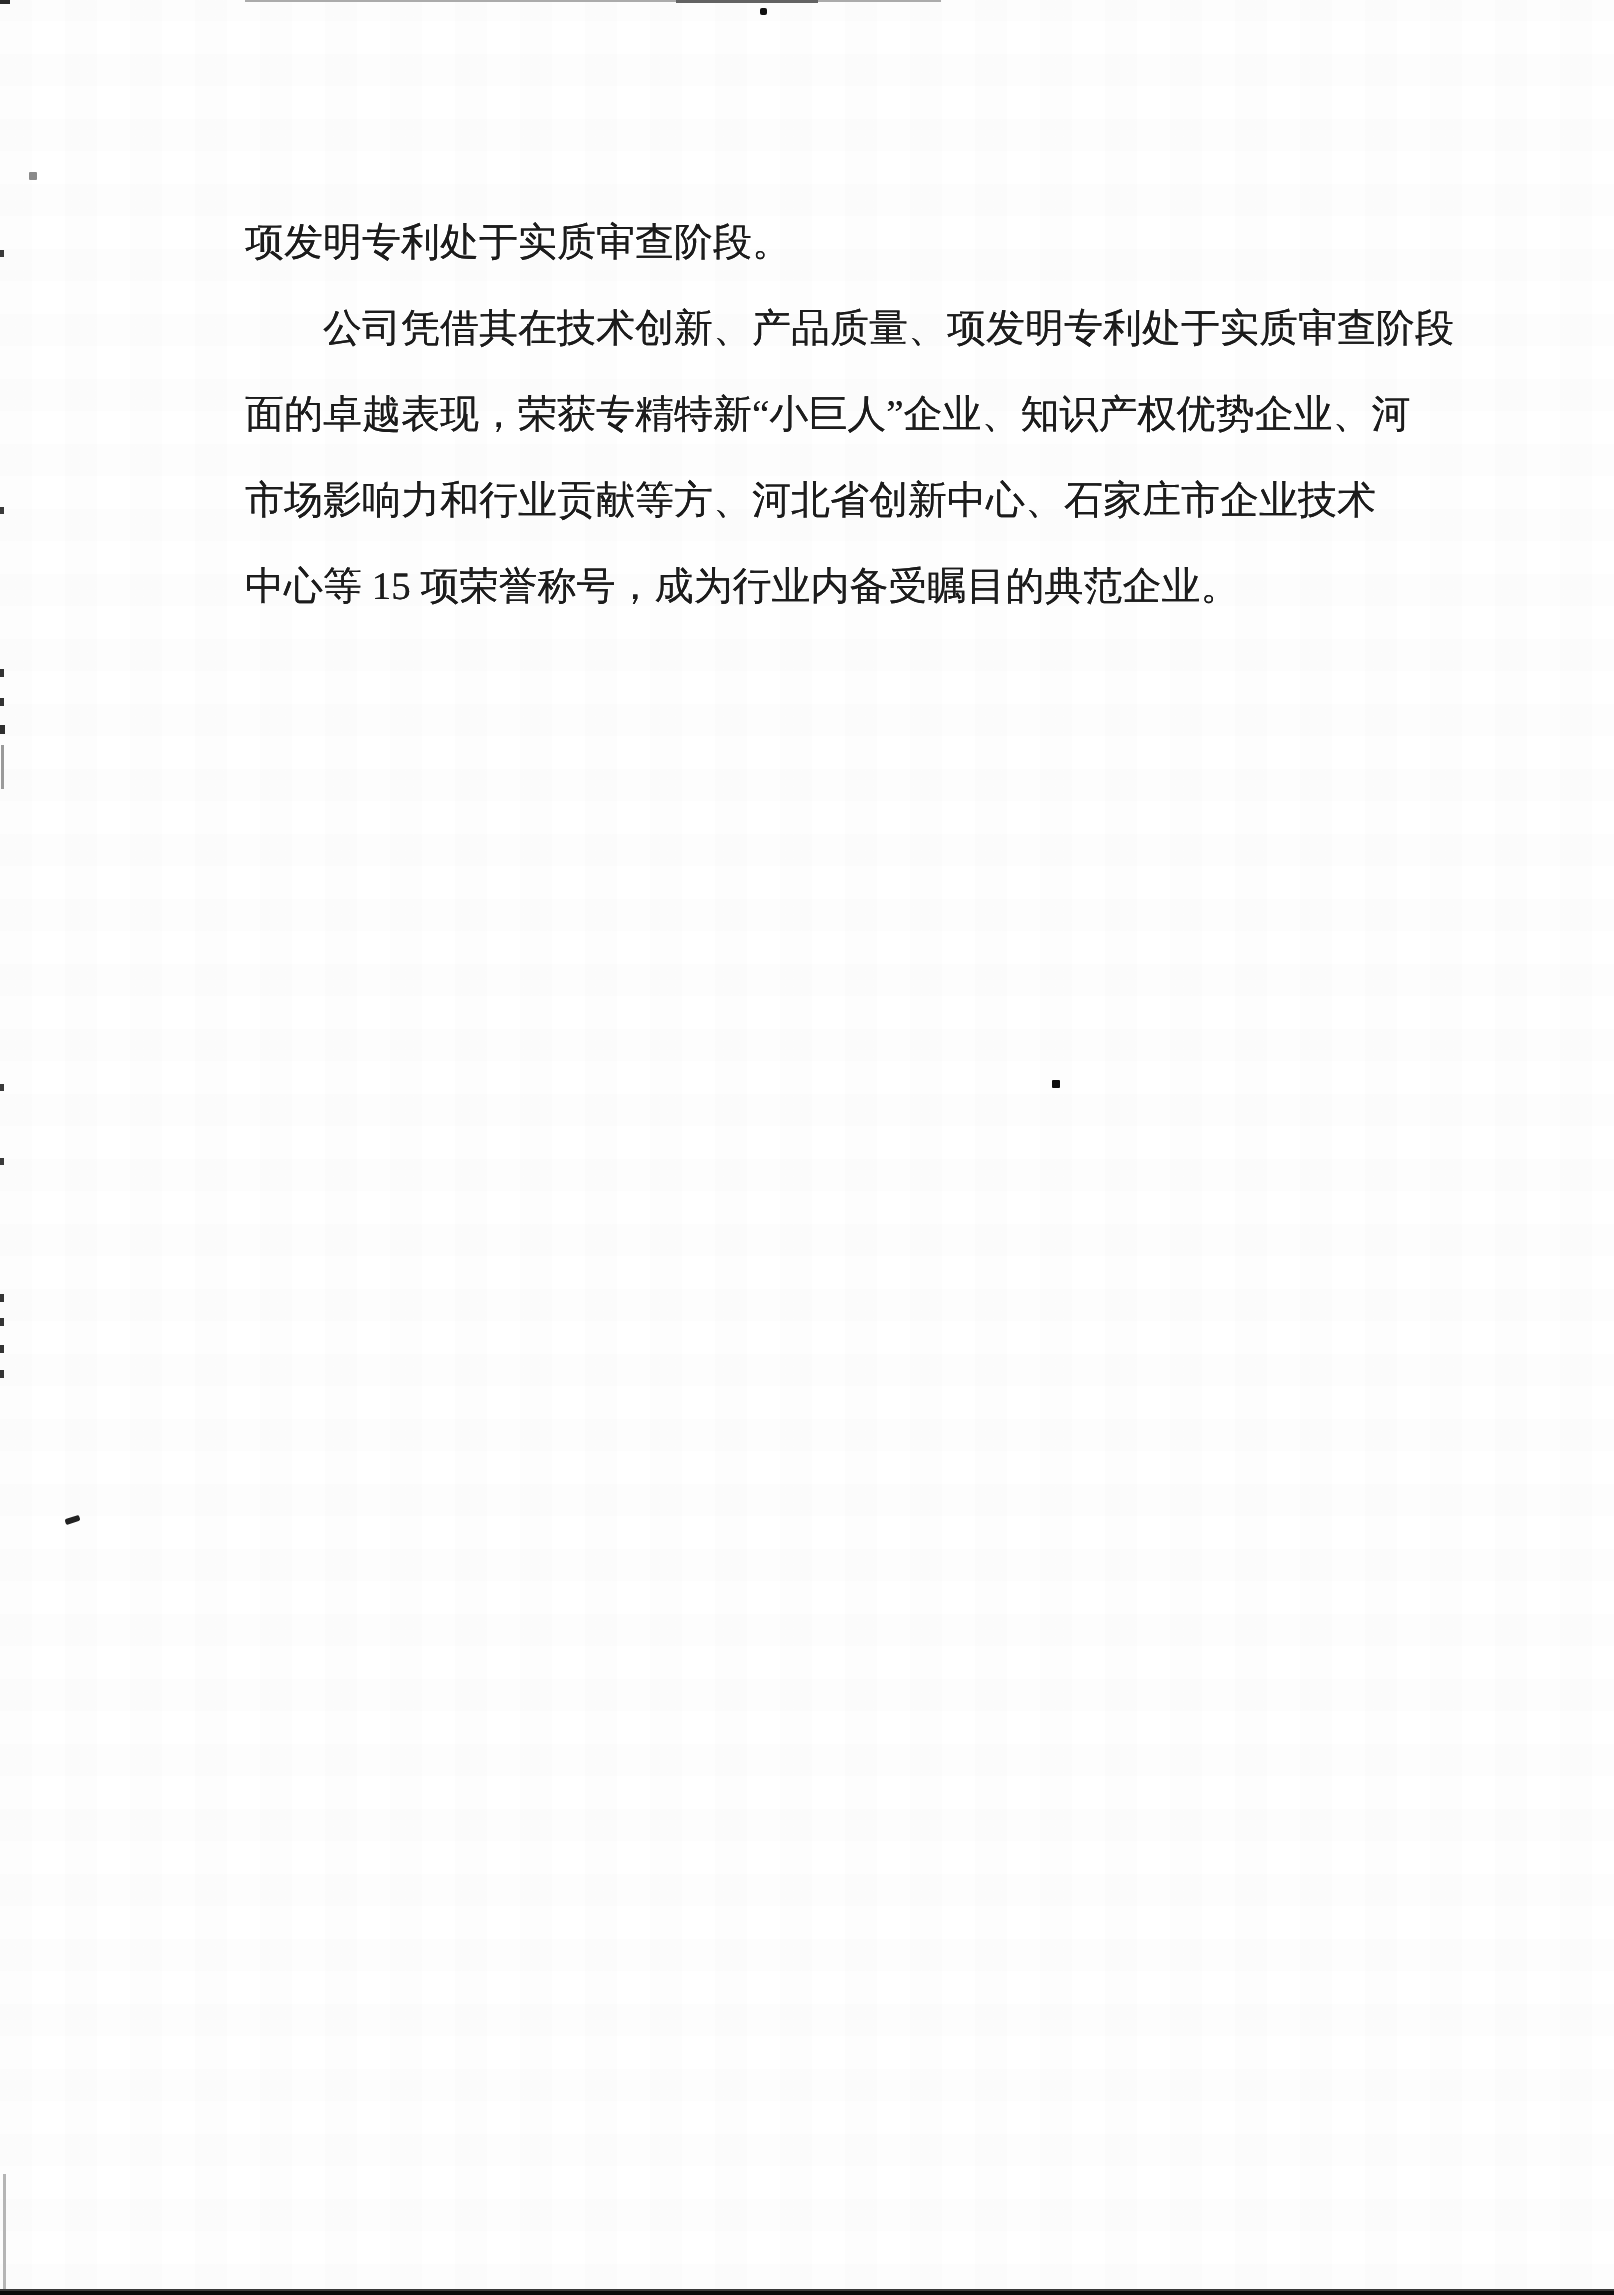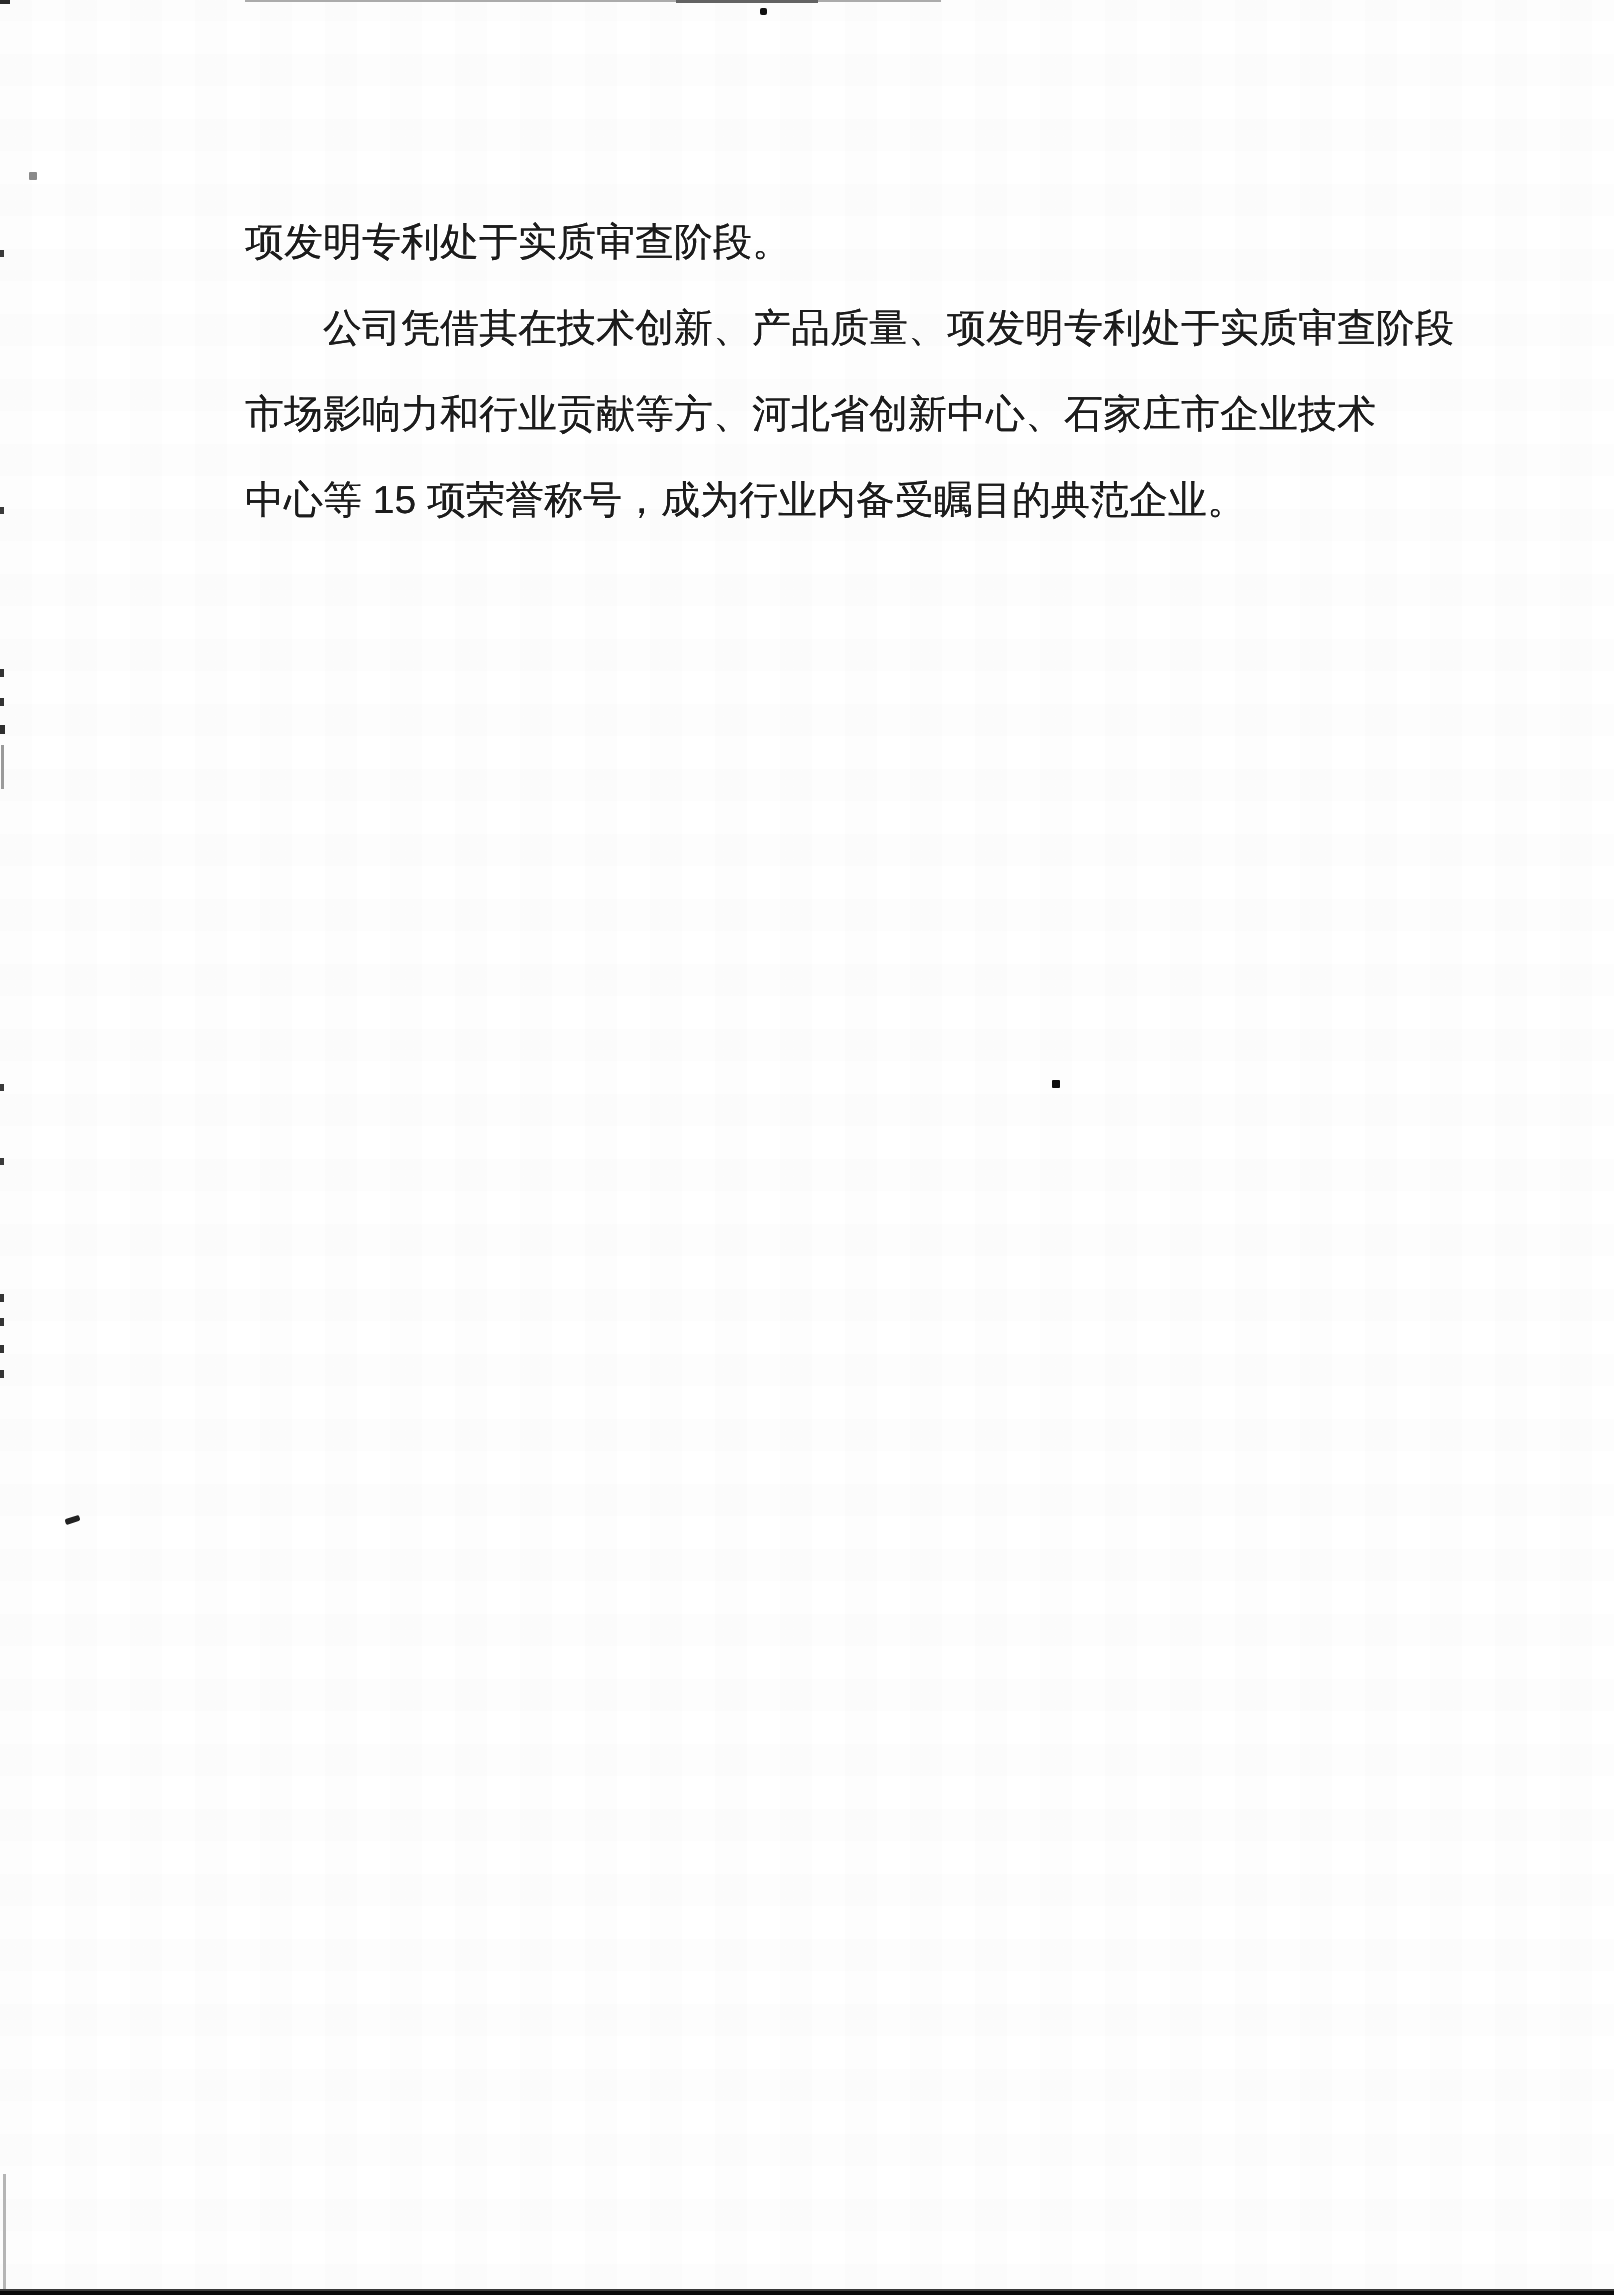--- a/index.html
+++ b/index.html
@@ -11,21 +11,21 @@
     position: relative;
     width: 1614px;
     height: 2296px;
     margin: 0 auto;
     background-color: #ffffff;
     
     background-image:
       repeating-linear-gradient(90deg, rgba(0,0,0,0.009) 0 32px, rgba(0,0,0,0) 32px 65px),
       repeating-linear-gradient(0deg, rgba(0,0,0,0.009) 0 32px, rgba(0,0,0,0) 32px 65px);
     overflow: hidden;
-    font-family: Liberation Sans, sans-serif;
+    font-family: Liberation Serif, serif;
   }
   .text-block {
     position: absolute;
     left: 245px;
     top: 200px;
     width: 1186px;
   }
   .text-line {
     font-size: 39px;
     line-height: 86px;
@@ -71,20 +71,21 @@
 <body>
 
 <div class="page">
 
   <div class="top-scan-line"></div>
   <div class="top-scan-line-dark"></div>
 
   <div class="text-block">
       <div class="text-line">项发明专利处于实质审查阶段。</div>
       <div class="text-line indented">公司凭借其在技术创新、产品质量、项发明专利处于实质审查阶段</div>
+      <div class="text-line">面的卓越表现，荣获专精特新“小巨人”企业、知识产权优势企业、河</div>
       <div class="text-line">市场影响力和行业贡献等方、河北省创新中心、石家庄市企业技术</div>
       <div class="text-line">中心等 15 项荣誉称号，成为行业内备受瞩目的典范企业。</div>
     </div>
 
   <div>
       <div class="artifact" style="left: 0px; top: 0px; width: 9.8px; height: 3.9px; background: rgb(42, 42, 42); border-radius: 0px;"></div>
       <div class="artifact" style="left: 760px; top: 7.8px; width: 6.9px; height: 6.9px; background: rgb(16, 16, 16); border-radius: 2px;"></div>
       <div class="artifact" style="left: 29px; top: 172px; width: 7.8px; height: 7.8px; background: rgb(138, 138, 138); border-radius: 1px;"></div>
       <div class="artifact" style="left: 0px; top: 250px; width: 3.9px; height: 6.9px; background: rgb(58, 58, 58); border-radius: 0px;"></div>
       <div class="artifact" style="left: 0px; top: 507px; width: 3.9px; height: 6.9px; background: rgb(58, 58, 58); border-radius: 0px;"></div>

